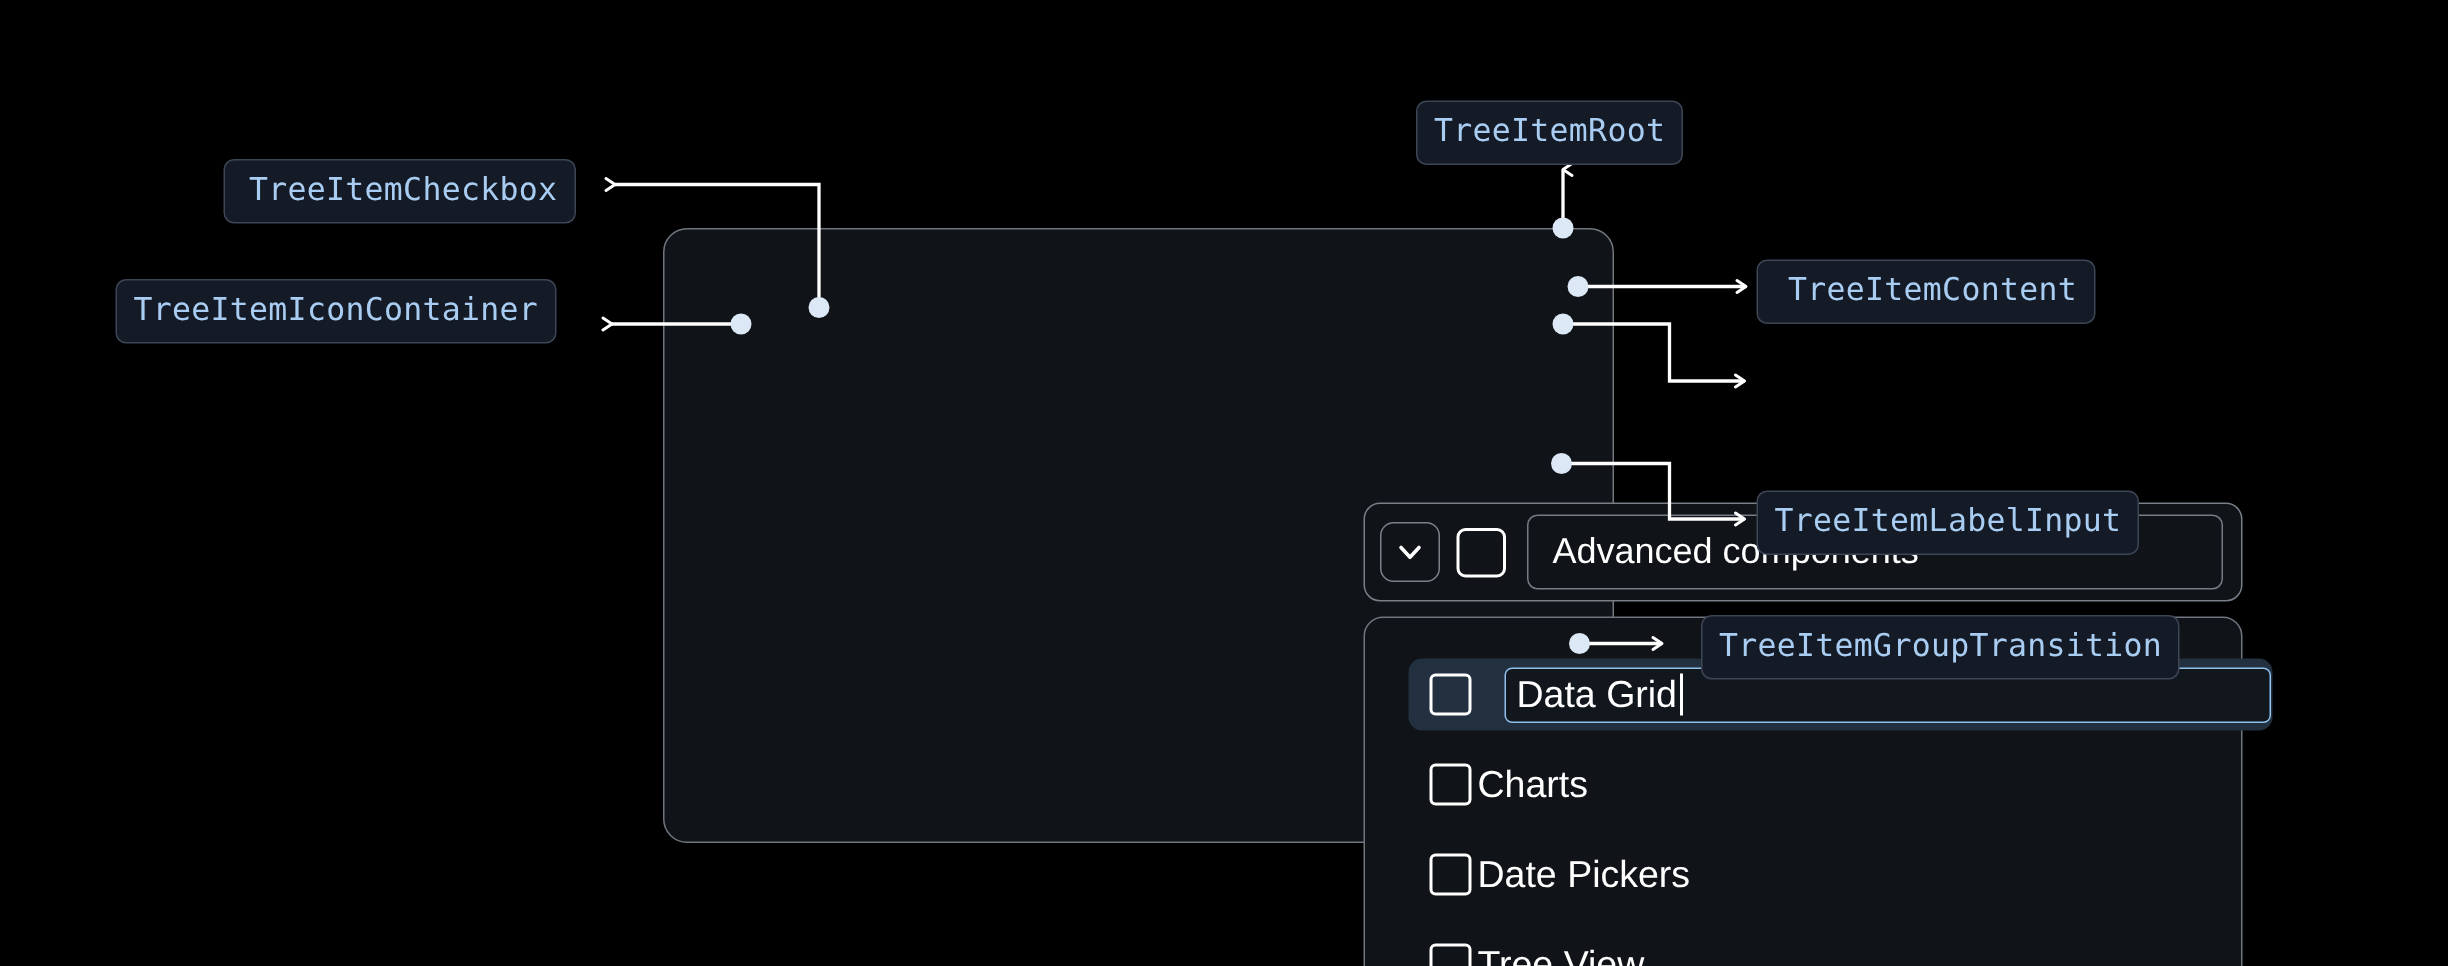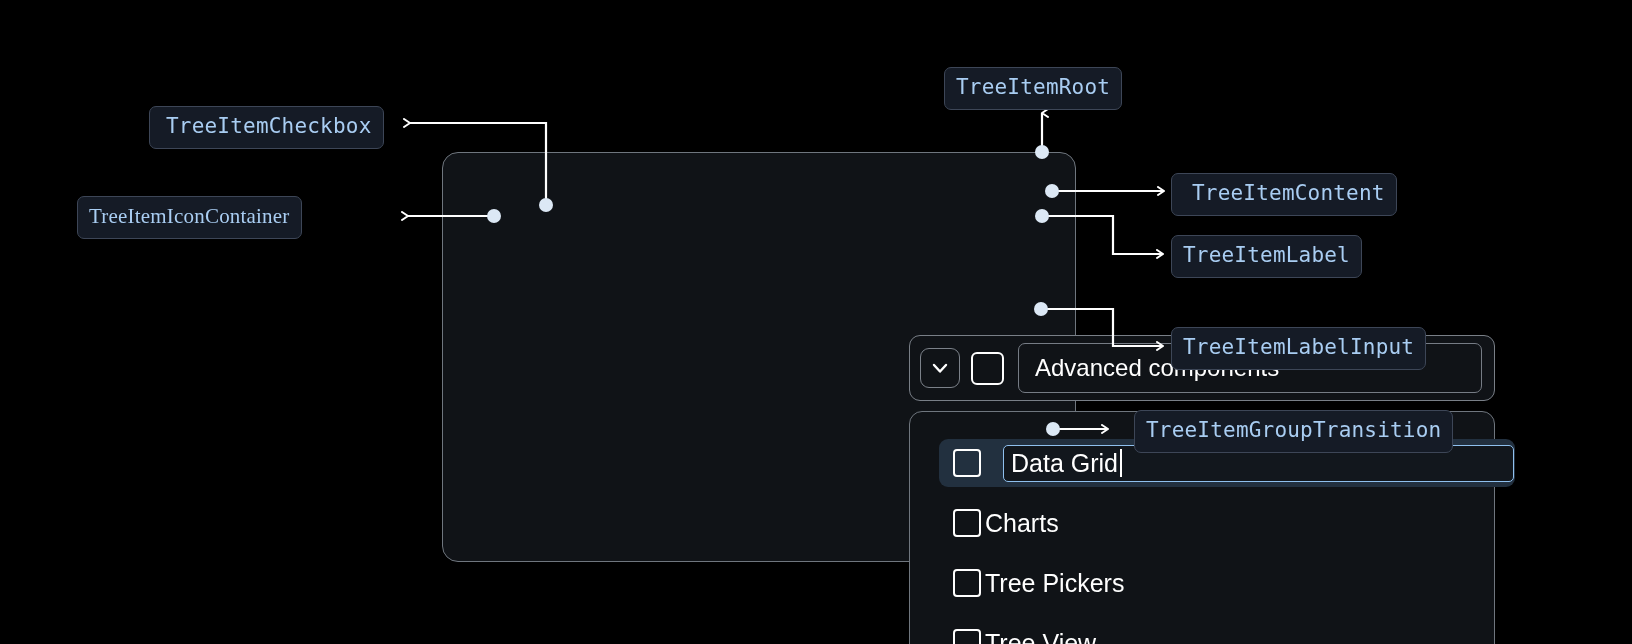--- a/index.html
+++ b/index.html
@@ -168,21 +168,21 @@
         </div>
       </div>
 
       <div class="tree-row" style="top:87px;">
         <div class="cb"></div>
         <span class="txt">Charts</span>
       </div>
 
       <div class="tree-row" style="top:147px;">
         <div class="cb"></div>
-        <span class="txt">Tree Pickers</span>
+        <span class="txt">Date Pickers</span>
       </div>
 
       <div class="tree-row" style="top:207px;">
         <div class="cb"></div>
         <span class="txt">Tree View</span>
       </div>
 
     </div>
   </div>
 
@@ -224,23 +224,22 @@
       <circle cx="1042" cy="216" r="7"></circle>
       <circle cx="1041" cy="309" r="7"></circle>
       <circle cx="1053" cy="429" r="7"></circle>
     </g>
   </svg>
 
   <div class="chip" style="left:944px;top:67px;">TreeItemRoot</div>
 
   <div class="chip" style="left:149px;top:106px;padding-left:16px;">TreeItemCheckbox</div>
 
-  <div class="chip" style="left:77px;top:196px;font-family:Liberation Serif, serif;">TreeItemIconContainer</div>
+  <div class="chip" style="left:77px;top:186px;">TreeItemIconContainer</div>
 
   <div class="chip" style="left:1171px;top:173px;padding-left:20px;">TreeItemContent</div>
 
-  <div class="chip" style="left:1171px;top:235px;">TreeItemLabel</div>
 
   <div class="chip" style="left:1171px;top:327px;">TreeItemLabelInput</div>
 
   <div class="chip" style="left:1115px;top:410px;margin-left:19px;">TreeItemGroupTransition</div>
 
 </div>
 
 </body></html>

